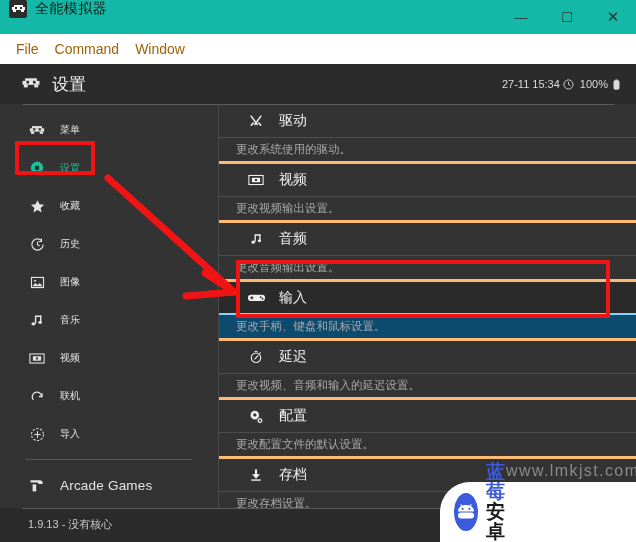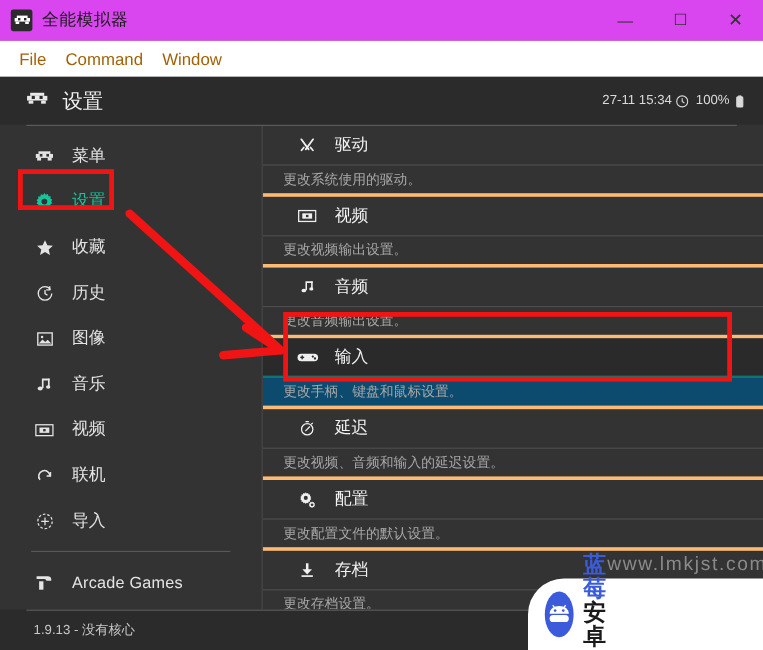--- a/index.html
+++ b/index.html
@@ -12,22 +12,22 @@
   #app {
     position: relative;
     width: 636px; height: 542px;
     background: #333333;
   }
 
   
   .titlebar {
     position: absolute; top: 0; left: 0;
     width: 636px; height: 34px;
-    background: #d946ef;
-    display: flex; align-items: center;
+    background: #14b8a6;
+    display: flex; 
   }
   .title-icon {
     width: 18px; height: 18px;
     margin-left: 9px; margin-right: 8px;
     background: #2b2b2b;
     border-radius: 2px;
     display: flex; align-items: center; justify-content: center;
     color: #ffffff; font-size: 11px; line-height: 1;
   }
   .title-text {
@@ -104,21 +104,21 @@
     height: 38px;
     display: flex; align-items: center;
     padding-left: 26px;
     color: #e4e4e4;
   }
   .side-item .si-icon {
     width: 22px; margin-right: 12px;
     display: flex; align-items: center; justify-content: center;
     font-size: 14px; color: #e4e4e4;
   }
-  .side-item .si-label { font-size: 14px; }
+  .side-item .si-label { font-size: 10px; }
   .side-item.active .si-icon,
   .side-item.active .si-label { color: #12c79c; }
   .side-divider {
     margin: 6px 26px 6px 26px;
     height: 1px; background: #585858;
   }
   .side-item.sys .si-label { font-size: 13.5px; letter-spacing: .2px; }
 
   
   .vsplit {
@@ -152,21 +152,21 @@
   .opt-desc {
     height: 26px;
     display: flex; align-items: center;
     padding-left: 17px;
     font-size: 11.5px; color: #a8a8a8;
     border-bottom: 3px solid #fdba74;
   }
   
   .opt-row.selected {
     background: #2a2a2a;
-    border-bottom: 2px solid #0f766e;
+    border-bottom: 2px solid #7dd3fc;
   }
   .opt-desc.selected-desc {
     background: #0c4a6e;
   }
 
   
   .statusbar {
     position: absolute; bottom: 0; left: 0;
     width: 580px; height: 34px;
     background: #2b2b2b;

